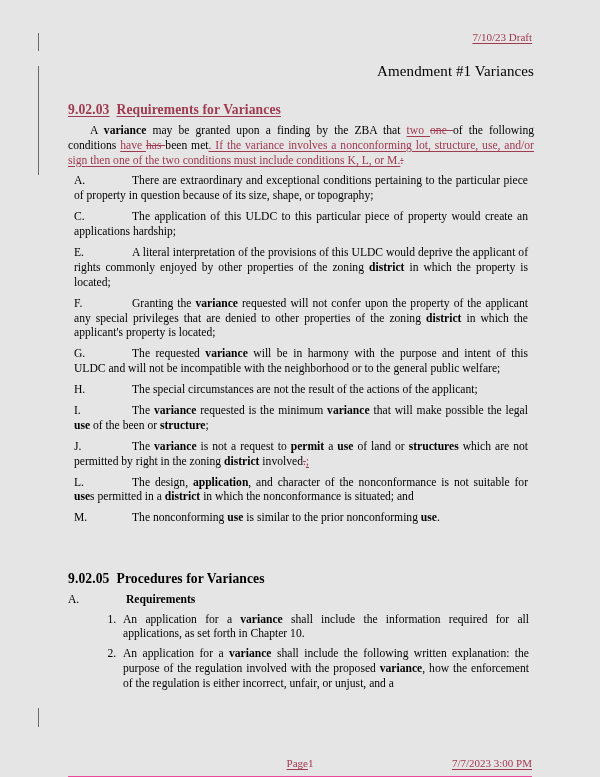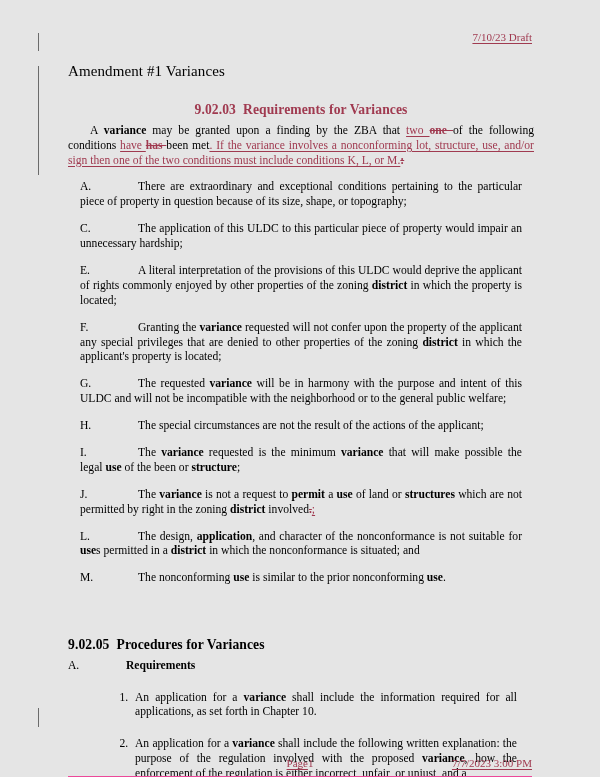--- a/index.html
+++ b/index.html
@@ -50,67 +50,67 @@
   .content {
     position: absolute;
     top: 62px;
     left: 68px;
     width: 466px;
     font-size: 11.6px;
     line-height: 1.285;
   }
 
   .doc-title {
-    text-align: left;
+    text-align: right;
     font-size: 15px;
     margin: 0 0 20px 0;
     font-weight: normal;
     letter-spacing: .1px;
   }
 
   h2.section-heading {
     font-size: 13.6px;
     font-weight: bold;
     margin: 0 0 5px 0;
     letter-spacing: .1px;
   }
   h2.section-heading.revised {
     color: #a03a50;
-    text-underline-offset: 2px;
-    text-align: center;
+    text-decoration: underline;
+    text-underline-offset: 2px;
   }
   h2.section-heading .num { margin-right: 7px; }
 
   p.body-para {
     margin: 0;
     text-align: justify;
     text-indent: 22px;
     hyphens: none;
   }
 
   
   .lettered-item {
-    margin: 12px;
+    margin: 6px;
     text-align: justify;
   }
   .lettered-item .letter {
     display: inline-block;
     width: 58px;
   }
 
   
   ol.numbered {
     margin: 0;
     padding-left: 46px;
     list-style-type: decimal;
   }
   ol.numbered > li {
     text-align: justify;
     padding-left: 4px;
-    margin: 17px;
+    margin: 5px;
   }
 
   .sub-head-item {
     margin: 0 0 1px 0;
   }
   .sub-head-item .letter {
     display: inline-block;
     width: 58px;
   }
   .sub-head-item .sub-head-label { font-weight: bold; }
@@ -119,21 +119,20 @@
 
   
   .ins {
     color: #a03a50;
     text-decoration: underline;
     text-underline-offset: 2px;
   }
   .del {
     color: #a03a50;
     text-decoration: line-through;
-    font-weight: bold;
   }
   b, .term { font-weight: bold; }
 
   
   .doc-footer {
     position: absolute;
     left: 68px;
     right: 68px;
     top: 712px;
     font-size: 11px;
@@ -179,21 +178,21 @@
     <h1 class="doc-title">Amendment #1 Variances</h1>
 
     <h2 class="section-heading revised">
       <span class="num">9.02.03</span><span>Requirements for Variances</span>
     </h2>
 
     <p class="body-para"><span>A </span><span class="term">variance</span><span> may be granted upon a finding by the ZBA that </span><span class="ins">two </span><span class="del">one </span><span>of the following conditions </span><span class="ins">have </span><span class="del">has </span><span>been met</span><span class="ins">.  If the variance involves a nonconforming lot, structure, use, and/or sign then one of the two conditions must include conditions K, L, or M.</span><span class="del">:</span></p>
 
     <div>
         <p class="lettered-item"><span class="letter">A.</span><span><span>There are extraordinary and exceptional conditions pertaining to the particular piece of property in question because of its size, shape, or topography;</span></span></p>
-        <p class="lettered-item"><span class="letter">C.</span><span><span>The application of this ULDC to this particular piece of property would impair an unnecessary hardship;</span></span></p>
+        <p class="lettered-item"><span class="letter">C.</span><span><span>The application of this ULDC to this particular piece of property would create an applications hardship;</span></span></p>
         <p class="lettered-item"><span class="letter">E.</span><span><span>A literal interpretation of the provisions of this ULDC would deprive the applicant of rights commonly enjoyed by other properties of the zoning </span><span class="term">district</span><span> in which the property is located;</span></span></p>
         <p class="lettered-item"><span class="letter">F.</span><span><span>Granting the </span><span class="term">variance</span><span> requested will not confer upon the property of the applicant any special privileges that are denied to other properties of the zoning </span><span class="term">district</span><span> in which the applicant's property is located;</span></span></p>
         <p class="lettered-item"><span class="letter">G.</span><span><span>The requested </span><span class="term">variance</span><span> will be in harmony with the purpose and intent of this ULDC and will not be incompatible with the neighborhood or to the general public welfare;</span></span></p>
         <p class="lettered-item"><span class="letter">H.</span><span><span>The special circumstances are not the result of the actions of the applicant;</span></span></p>
         <p class="lettered-item"><span class="letter">I.</span><span><span>The </span><span class="term">variance</span><span> requested is the minimum </span><span class="term">variance</span><span> that will make possible the legal </span><span class="term">use</span><span> of the been or </span><span class="term">structure</span><span>;</span></span></p>
         <p class="lettered-item"><span class="letter">J.</span><span><span>The </span><span class="term">variance</span><span> is not a request to </span><span class="term">permit</span><span> a </span><span class="term">use</span><span> of land or </span><span class="term">structures</span><span> which are not permitted by right in the zoning </span><span class="term">district</span><span> involved</span><span class="del">.</span><span class="ins">;</span></span></p>
         <p class="lettered-item"><span class="letter">L.</span><span><span>The design, </span><span class="term">application</span><span>, and character of the nonconformance is not suitable for </span><span class="term">use</span><span>s permitted in a </span><span class="term">district</span><span> in which the nonconformance is situated; and</span></span></p>
         <p class="lettered-item"><span class="letter">M.</span><span><span>The nonconforming </span><span class="term">use</span><span> is similar to the prior nonconforming </span><span class="term">use</span><span>.</span></span></p>
       </div>
 

